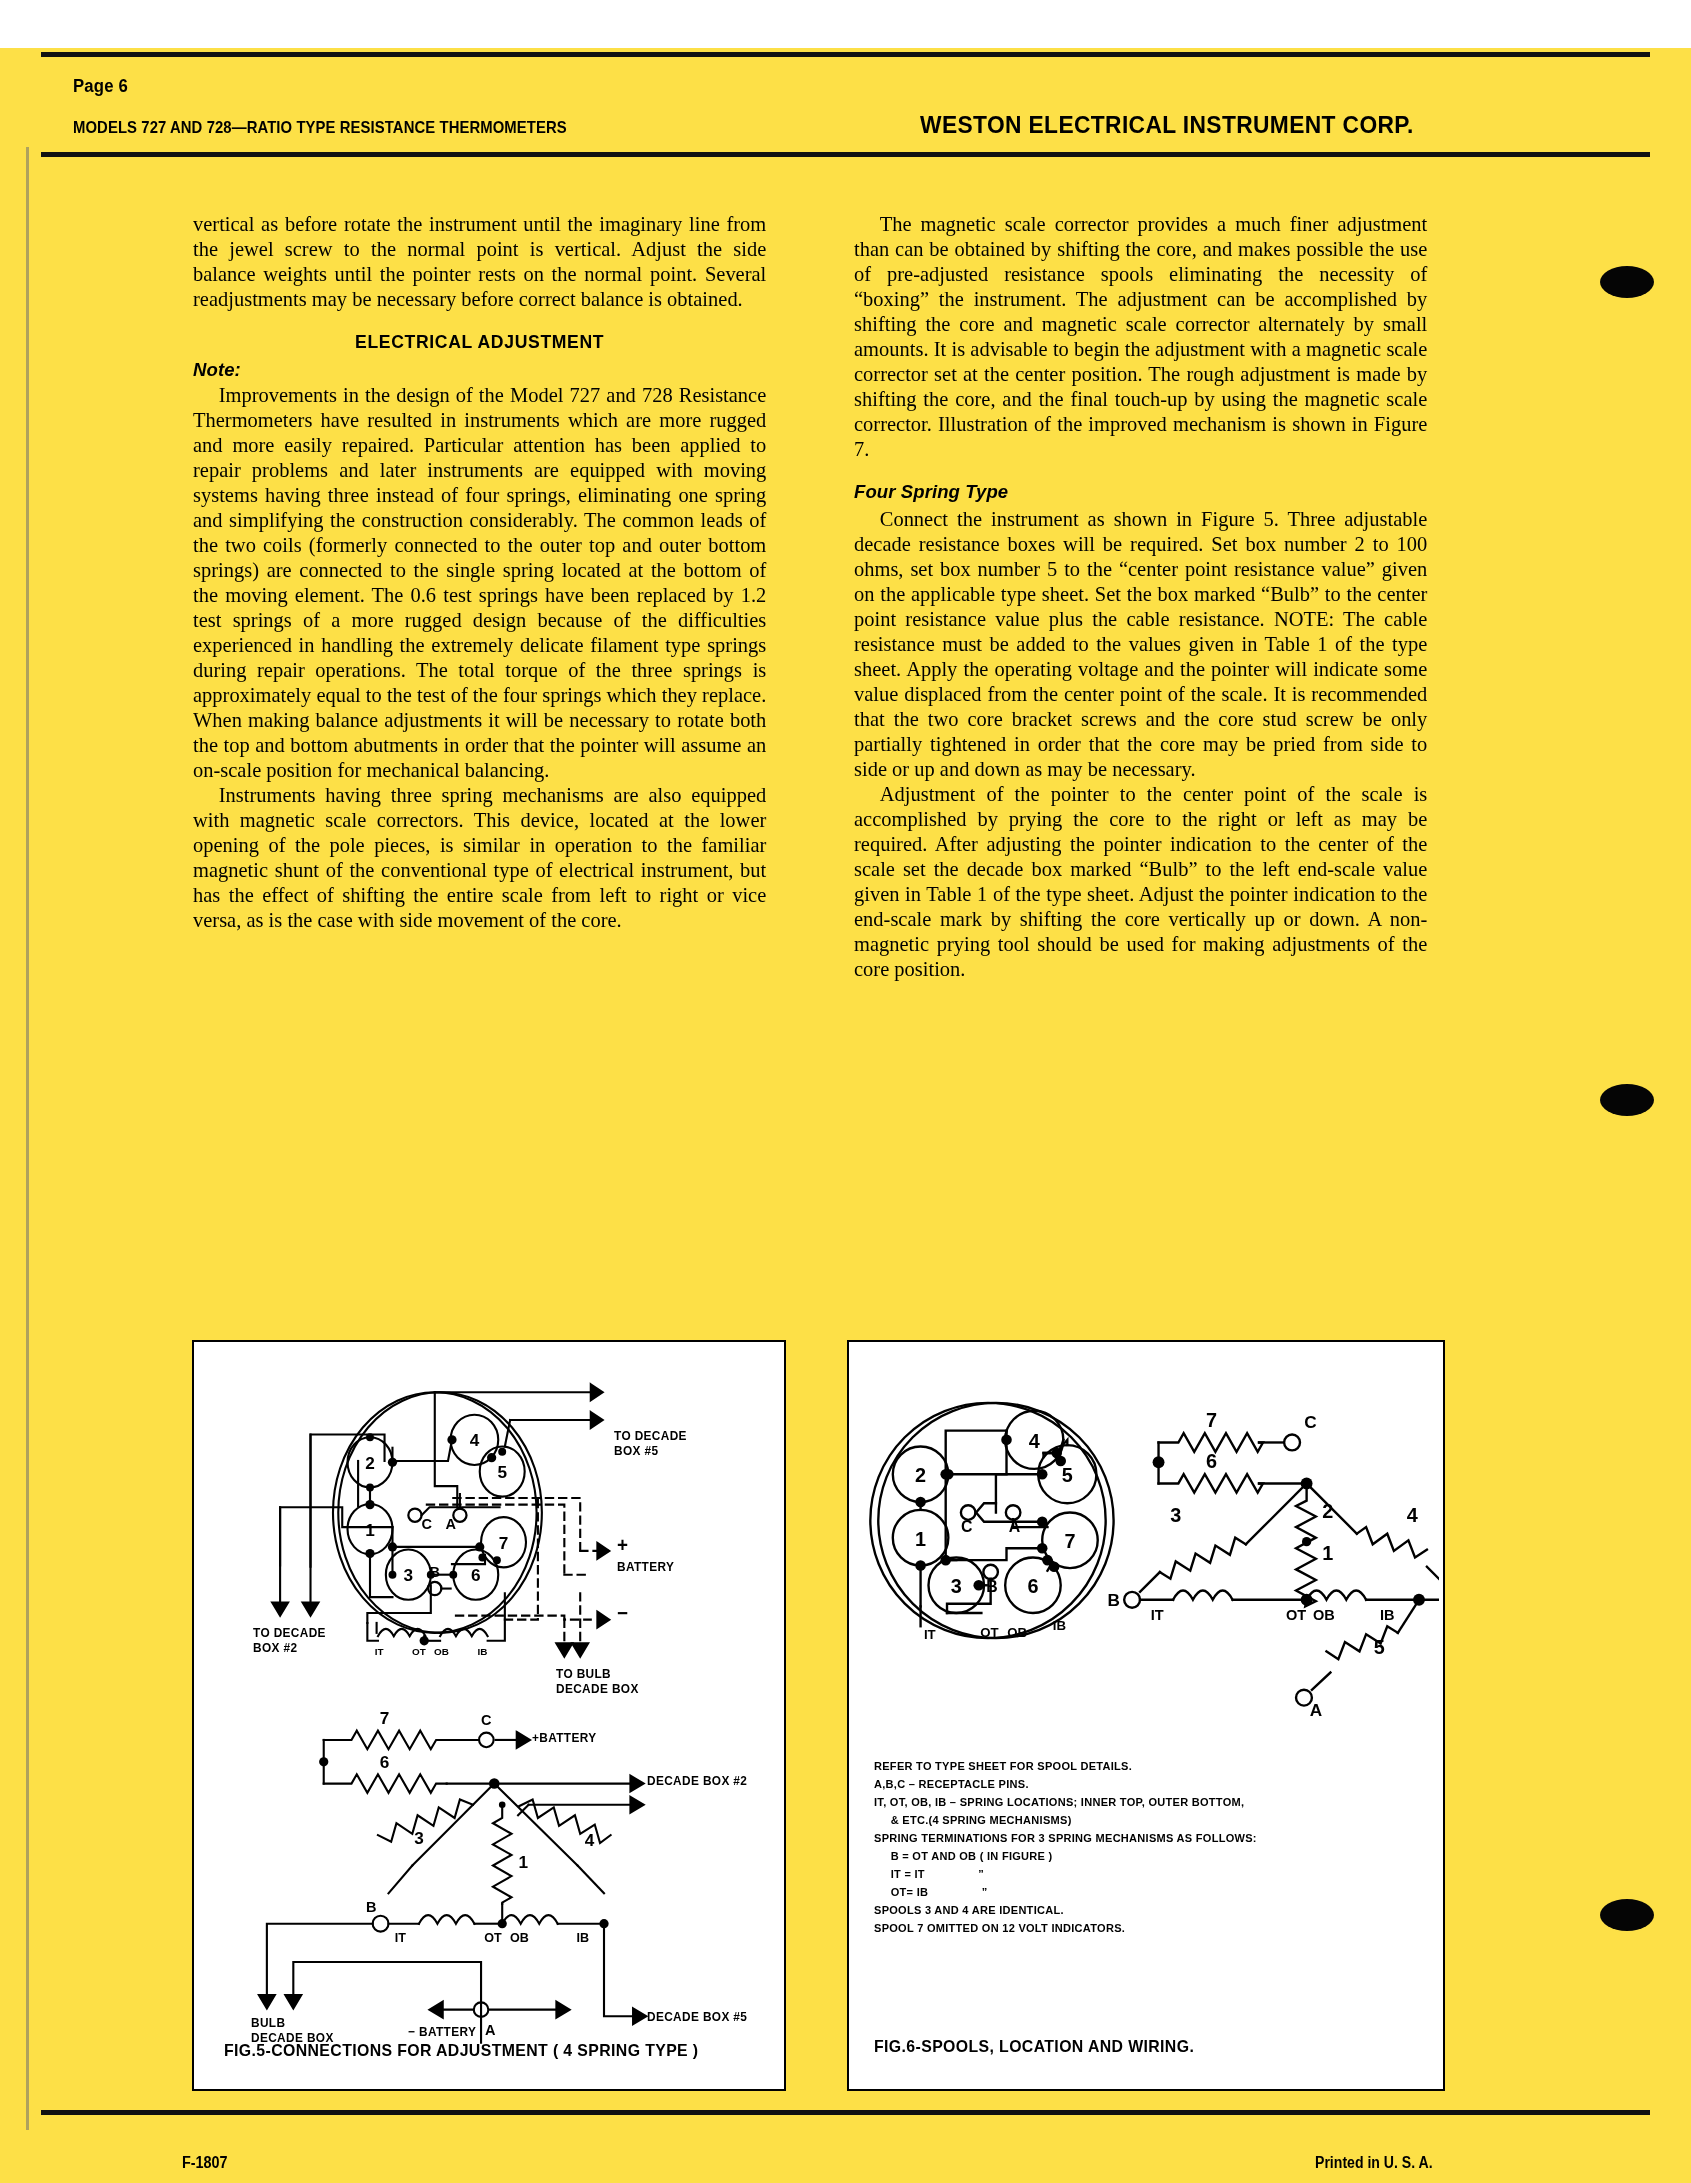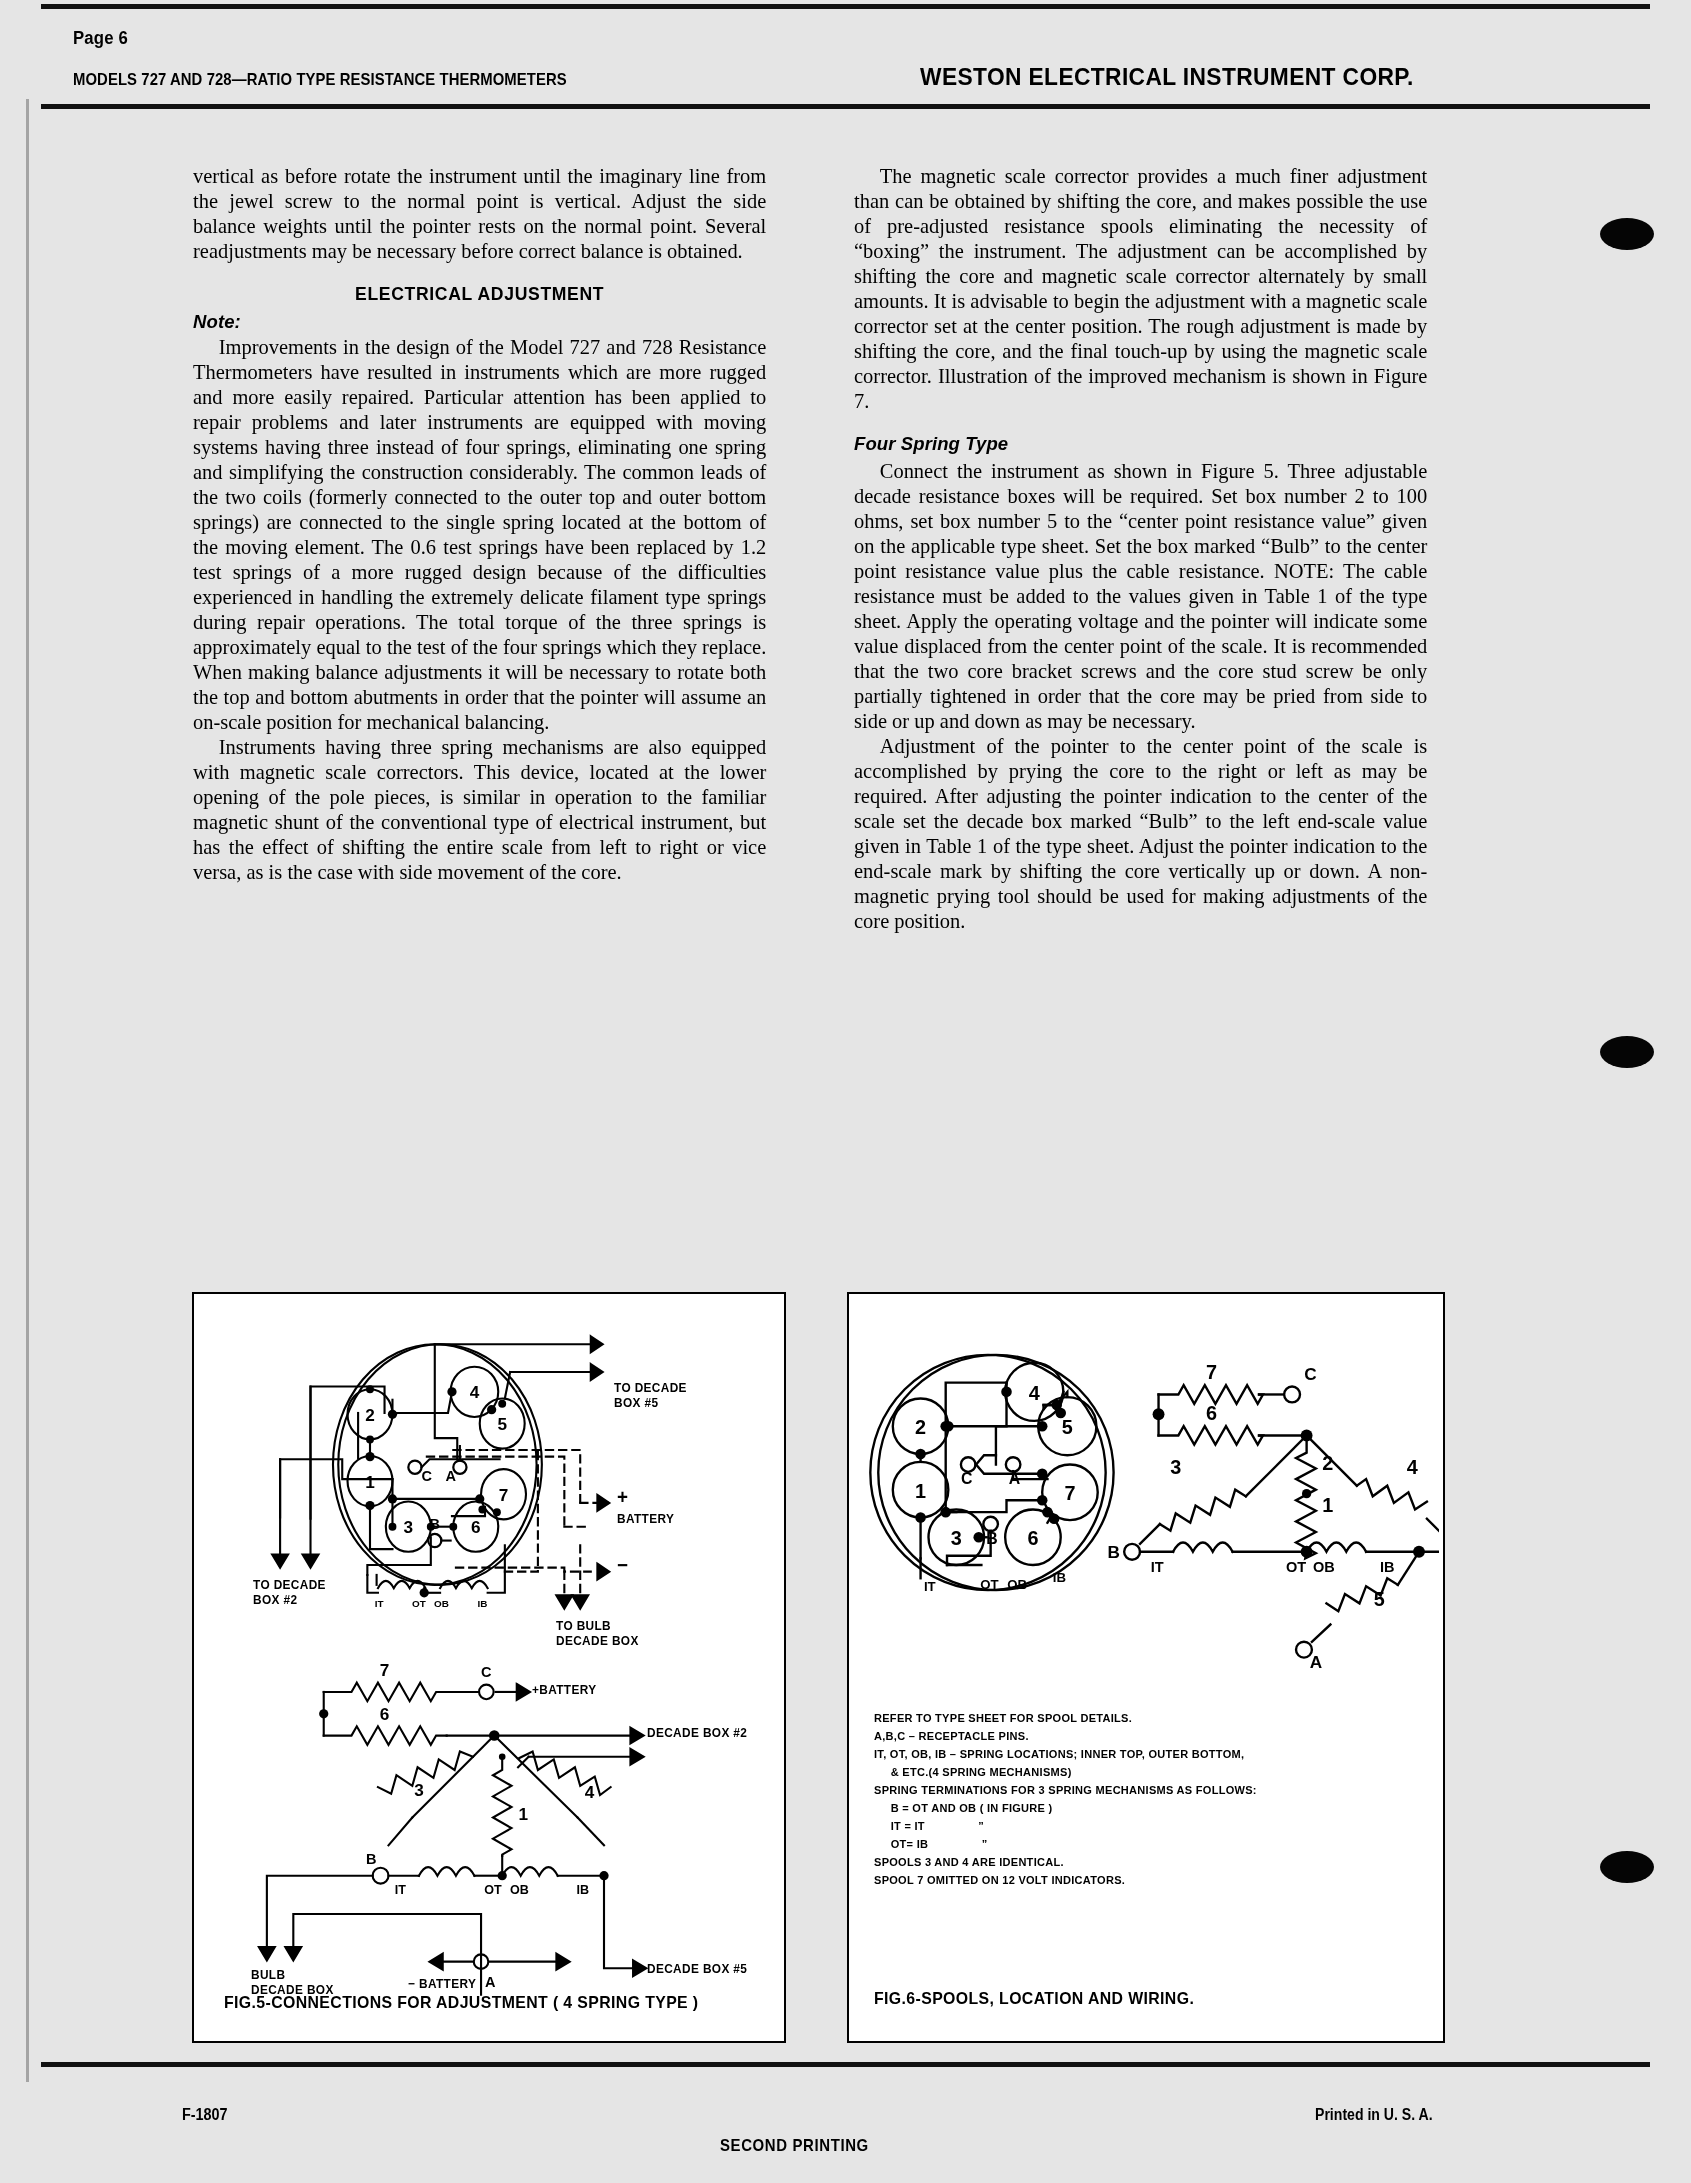--- a/index.html
+++ b/index.html
@@ -11,21 +11,22 @@
     position: relative;
     font-family: "Liberation Serif", serif;
     color: #000;
     overflow: hidden;
   }
 
   
   #page {
     position: absolute;
     inset: 0;
-    background: #e5e5e5;
+    background: #fde047;
+    margin-top: 48px;
   }
   .rule-top {
     position: absolute;
     left: 41px; right: 41px; top: 4px;
     height: 4.6px; background: #111;
   }
   .rule-header {
     position: absolute;
     left: 41px; right: 41px; top: 104px;
     height: 5.3px; background: #111;

